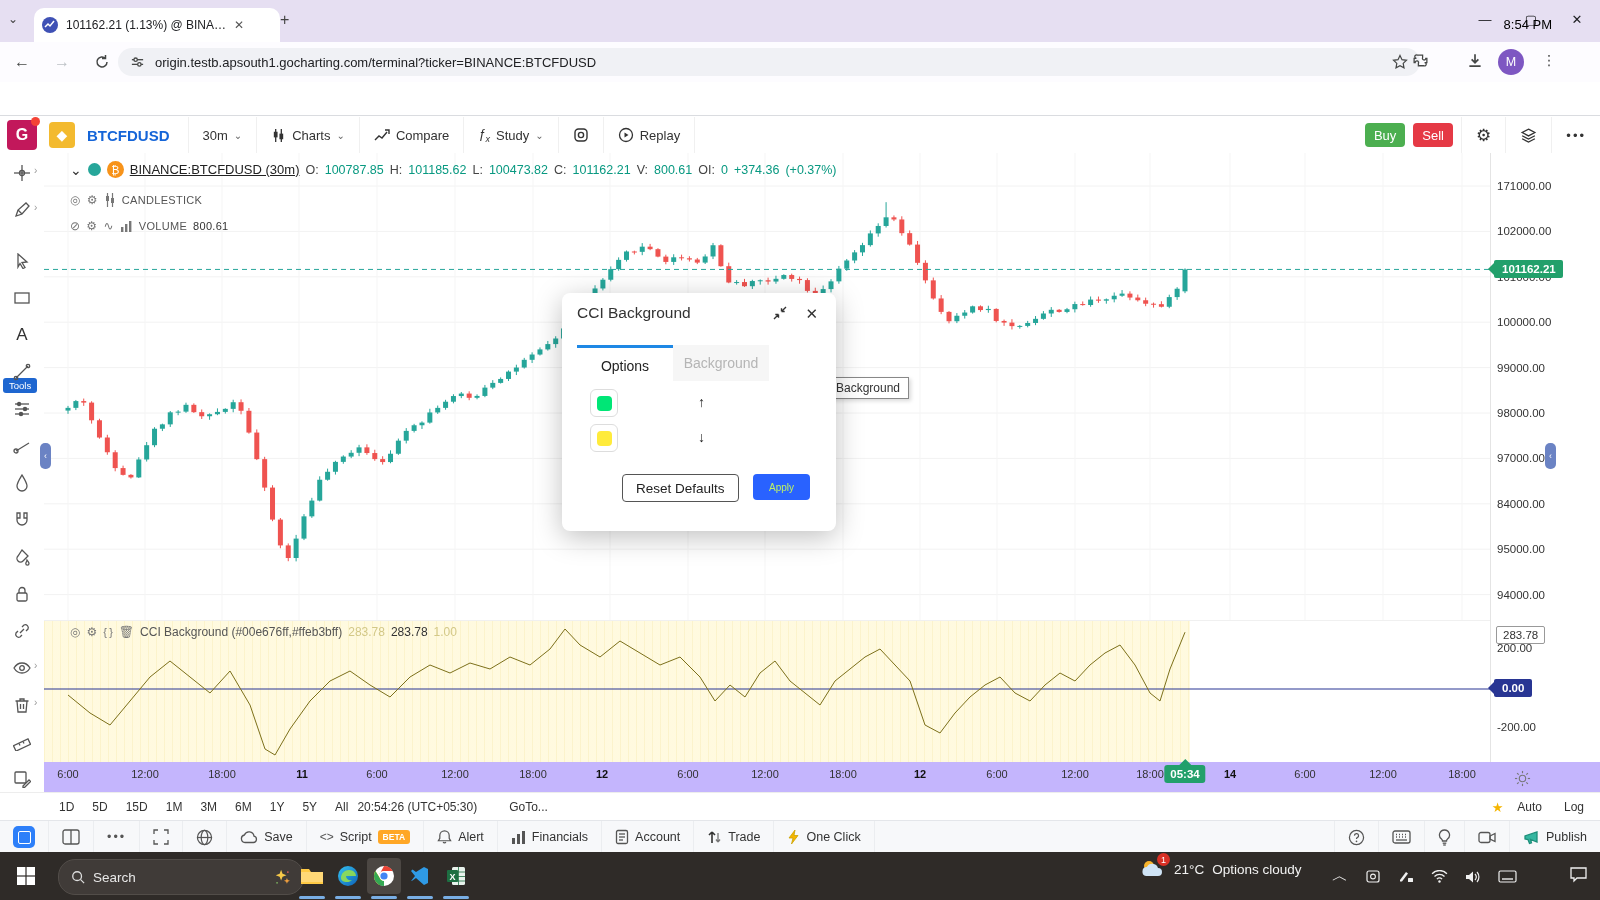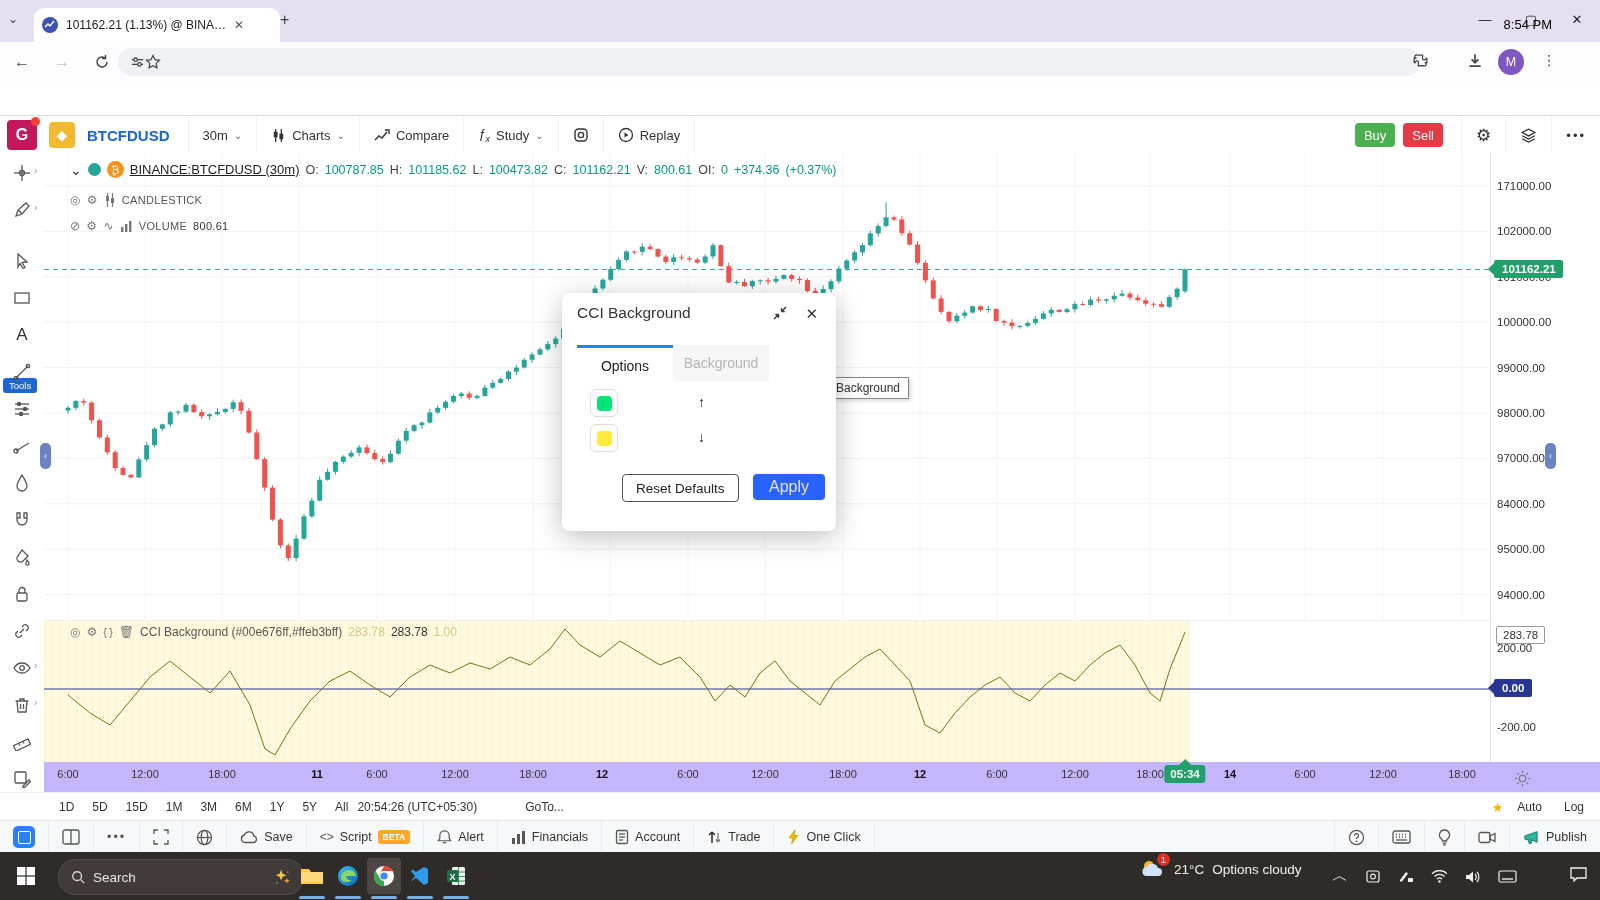--- a/index.html
+++ b/index.html
@@ -91,21 +91,21 @@
     justify-content:center;font-size:14px}
   #dtab-options{left:15px;background:#fff;border-top:3px solid #1e88e5;color:#222}
   #dtab-appearance{left:111px;background:#f6f6f6;color:#b5b5b5}
   .swatch{position:absolute;left:28px;width:26px;height:26px;background:#fff;border:1px solid #ddd;
     border-radius:6px;display:flex;align-items:center;justify-content:center}
   .swatch .inner{width:15px;height:15px;border-radius:4px}
   .arrowtxt{position:absolute;left:136px;font-size:14px;color:#222}
   #btn-reset{position:absolute;left:60px;top:181px;height:26px;padding:0 13px;border:1px solid #555;
     border-radius:4px;background:#fff;font-size:13.5px;color:#222;display:flex;align-items:center}
   #btn-apply{position:absolute;left:191px;top:181px;height:26px;padding:0 16px;border-radius:4px;
-    background:#2962ff;font-size:16px;color:#e5e5e5;display:flex;align-items:center}
+    background:#2962ff;font-size:10px;color:#bef264;display:flex;align-items:center}
   #tooltip{left:803px;top:377px;background:#fff;border:1px solid #888;box-shadow:2px 2px 4px rgba(0,0,0,.15);
     font-size:12px;color:#333;padding:3px 8px;z-index:30}
   
   #taskbar{left:0;top:852px;width:1600px;height:48px;background:#2f2b28;display:flex;align-items:center;color:#f2f2f2}
   #tb-search{position:absolute;left:58px;top:859px;width:220px;height:34px;background:#403b38;
     border:1px solid #524d49;border-radius:17px;display:flex;align-items:center;padding:0 12px;gap:8px;font-size:13.5px;color:#e8e8e8}
   .tbapp{position:absolute;top:858px;width:34px;height:36px;display:flex;align-items:center;justify-content:center;border-radius:4px}
   .runbar{position:absolute;top:896px;width:26px;height:3px;background:#79aee4;border-radius:2px}
   .trayico{color:#f0f0f0}
   #tb-time{position:absolute;right:48px;top:0;height:48px;display:flex;align-items:center;font-size:13px}
@@ -140,20 +140,21 @@
 </div>
 <div id="urlpill" class="abs">
   <svg width="15" height="15" viewBox="0 0 16 16">
     <g stroke="#454746" stroke-width="1.4">
         <line x1="2" y1="5" x2="14" y2="5"></line>
         <line x1="2" y1="10" x2="14" y2="10"></line>
         <circle cx="6" cy="5" r="1.8" fill="#fdfcff"></circle>
         <circle cx="10" cy="10" r="1.8" fill="#fdfcff"></circle>
       </g>
   </svg>
+  <span id="url-text">origin.testb.apsouth1.gocharting.com/terminal?ticker=BINANCE:BTCFDUSD</span>
   <svg width="16" height="16" viewBox="0 0 16 16">
     <path d="M8 1.5l2 4.2 4.5.6-3.3 3.1.8 4.5L8 11.7l-4 2.2.8-4.5L1.5 6.3 6 5.7z" stroke="#454746" stroke-width="1.2" fill="none"></path>
   </svg>
 </div>
 <div class="abs" style="left:1412px;top:53px">
   <svg width="17" height="17" viewBox="0 0 16 16">
       <path d="M6 2h4v2.2a1.6 1.6 0 1 0 3 .8H14v4h-2.2a1.6 1.6 0 1 1-.8 3H6v-2.2a1.6 1.6 0 1 0-3-.8H2V5h2.2A1.6 1.6 0 1 1 5 2z" stroke="#454746" stroke-width="1.2" fill="none"></path>
     </svg>
 </div>
 <div class="abs" style="left:1466px;top:52px">
@@ -225,21 +226,21 @@
   </div>
   <div class="hitem">
     <svg width="16" height="16" viewBox="0 0 16 16">
       <circle cx="8" cy="8" r="6.5" stroke="#333" stroke-width="1.3" fill="none"></circle>
         <path d="M6.5 5.5v5l4-2.5z" fill="#333"></path>
     </svg>
     <span>Replay</span>
   </div>
   <div style="flex:1"></div>
   <div class="pillbtn" style="background:#4caf50;margin-right:8px">Buy</div>
-  <div class="pillbtn" style="background:#e53945;margin-right:18px">Sell</div>
+  <div class="pillbtn" style="background:#e53945;margin-right:8px">Sell</div>
   <div class="hitem" style="border-left:1px solid #f0f0f0">
     <span style="font-size:17px;color:#333">⚙</span>
   </div>
   <div class="hitem">
     <svg width="17" height="17" viewBox="0 0 16 16">
       <path d="M8 2l6 3.2L8 8.4 2 5.2zM2 8.2l6 3.2 6-3.2M2 11l6 3.2 6-3.2" stroke="#333" stroke-width="1.2" fill="none"></path>
     </svg>
   </div>
   <div class="hitem" style="border-right:none">
     <span style="letter-spacing:2px;color:#333">•••</span>
@@ -771,21 +772,21 @@
           <line x1="3.3" y1="3.3" x2="5" y2="5"></line>
           <line x1="13" y1="13" x2="14.7" y2="14.7"></line>
           <line x1="3.3" y1="14.7" x2="5" y2="13"></line>
           <line x1="13" y1="5" x2="14.7" y2="3.3"></line>
         </g>
       </svg>
   </div>
 <div class="ttick" style="left: 24px;">6:00</div>
     <div class="ttick" style="left: 101px;">12:00</div>
     <div class="ttick" style="left: 178px;">18:00</div>
-    <div class="ttick b" style="left: 273px;">11</div>
+    <div class="ttick b" style="left: 258px;">11</div>
     <div class="ttick" style="left: 333px;">6:00</div>
     <div class="ttick" style="left: 411px;">12:00</div>
     <div class="ttick" style="left: 489px;">18:00</div>
     <div class="ttick b" style="left: 558px;">12</div>
     <div class="ttick" style="left: 644px;">6:00</div>
     <div class="ttick" style="left: 721px;">12:00</div>
     <div class="ttick" style="left: 799px;">18:00</div>
     <div class="ttick b" style="left: 876px;">12</div>
     <div class="ttick" style="left: 953px;">6:00</div>
     <div class="ttick" style="left: 1031px;">12:00</div>
@@ -803,21 +804,21 @@
       <span class="rbtn">5D</span>
       <span class="rbtn">15D</span>
       <span class="rbtn">1M</span>
       <span class="rbtn">3M</span>
       <span class="rbtn">6M</span>
       <span class="rbtn">1Y</span>
       <span class="rbtn">5Y</span>
       <span class="rbtn">All</span>
     </div>
   <div style="">20:54:26 (UTC+05:30)</div>
-  <div style="margin-left:48px">GoTo...</div>
+  <div style="margin-left:32px">GoTo...</div>
   <div style="flex:1"></div>
   <span style="color:#f5b501;font-size:13px;margin-right:14px">★</span>
   <span style="margin-right:22px">Auto</span>
   <span style="margin-right:16px">Log</span>
 </div>
 
 <div id="bottom-bar" class="abs">
   <div class="bitem">
     <span style="width:22px;height:22px;background:#2d7ff9;border-radius:5px;display:flex;align-items:center;justify-content:center">
       <span style="width:11px;height:11px;border:1.5px solid #fff;border-radius:2px"></span>

